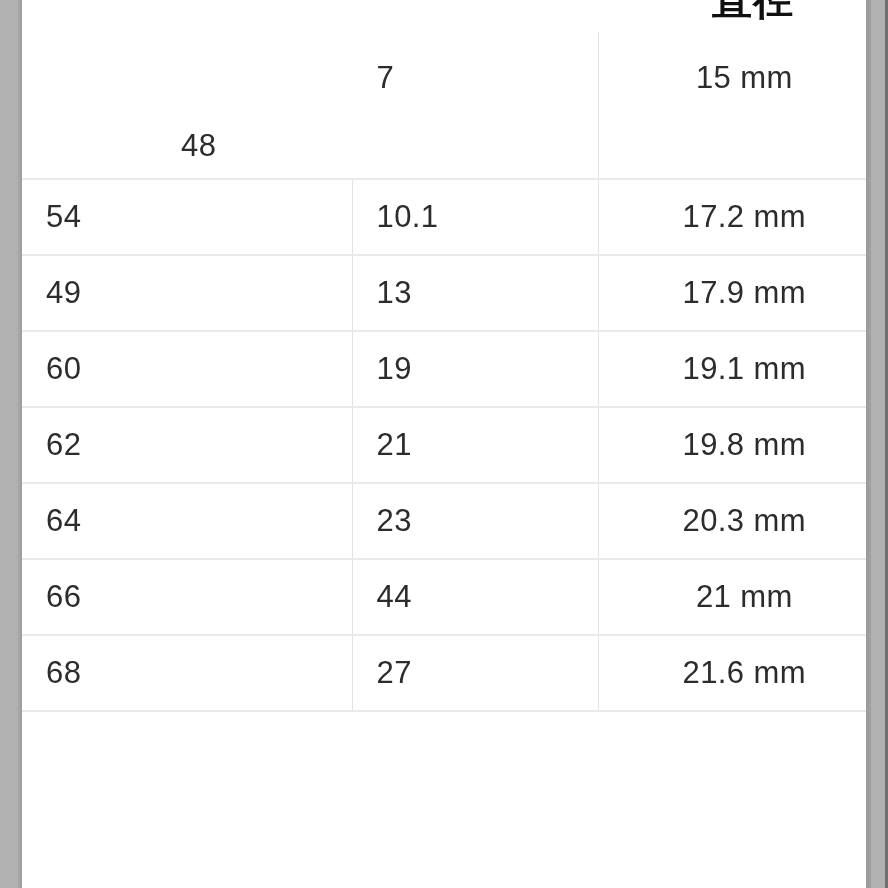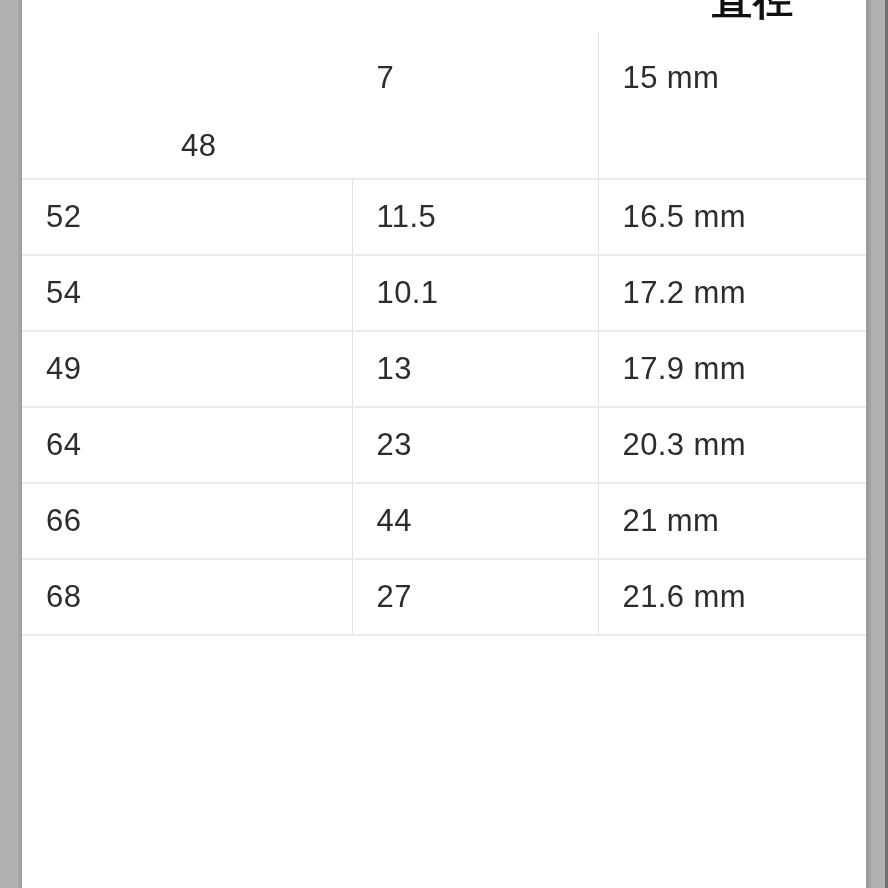--- a/index.html
+++ b/index.html
@@ -102,21 +102,21 @@
     border-bottom: 2px solid #eaeaea;
     border-right: 1px solid #e3e3e3;
     height: 74px;
     padding: 0 0 0 24px;
     font-size: 31px;
     color: #2c2c2c;
     font-weight: 400;
     vertical-align: middle;
     letter-spacing: 0.4px;
   }
-  #size-table td.col-last { border-right: none; }
+  #size-table td.col-last { border-right: none; text-align: center; }
 
   
   #size-table tr.row-first td { height: 118px; }
   #size-table tr.row-first td.col-circ { vertical-align: bottom; padding-bottom: 14px; }
   #size-table tr.row-first td.col-us   { vertical-align: top;    padding-top: 28px; }
   #size-table tr.row-first td.col-dia  { vertical-align: top;    padding-top: 28px; }
   #size-table tr.row-first td.col-circ { border-right-color: transparent; text-align: center; }
 </style>
 </head>
 <body>
@@ -138,33 +138,38 @@
           <col class="c2">
           <col class="c3">
       </colgroup>
       <tbody id="table-body">
           <tr class="row-first">
             <td class="col-circ">48</td>
             <td class="col-us">7</td>
             <td class="col-dia col-last">15 mm</td>
           </tr>
           <tr>
-            <td class="col-circ">52</td>
-            <td class="col-us">11.5</td>
-            <td class="col-dia col-last">16.5 mm</td>
-          </tr>
-          <tr>
             <td class="col-circ">54</td>
             <td class="col-us">10.1</td>
             <td class="col-dia col-last">17.2 mm</td>
           </tr>
           <tr>
             <td class="col-circ">49</td>
             <td class="col-us">13</td>
             <td class="col-dia col-last">17.9 mm</td>
+          </tr>
+          <tr>
+            <td class="col-circ">60</td>
+            <td class="col-us">19</td>
+            <td class="col-dia col-last">19.1 mm</td>
+          </tr>
+          <tr>
+            <td class="col-circ">62</td>
+            <td class="col-us">21</td>
+            <td class="col-dia col-last">19.8 mm</td>
           </tr>
           <tr>
             <td class="col-circ">64</td>
             <td class="col-us">23</td>
             <td class="col-dia col-last">20.3 mm</td>
           </tr>
           <tr>
             <td class="col-circ">66</td>
             <td class="col-us">44</td>
             <td class="col-dia col-last">21 mm</td>

